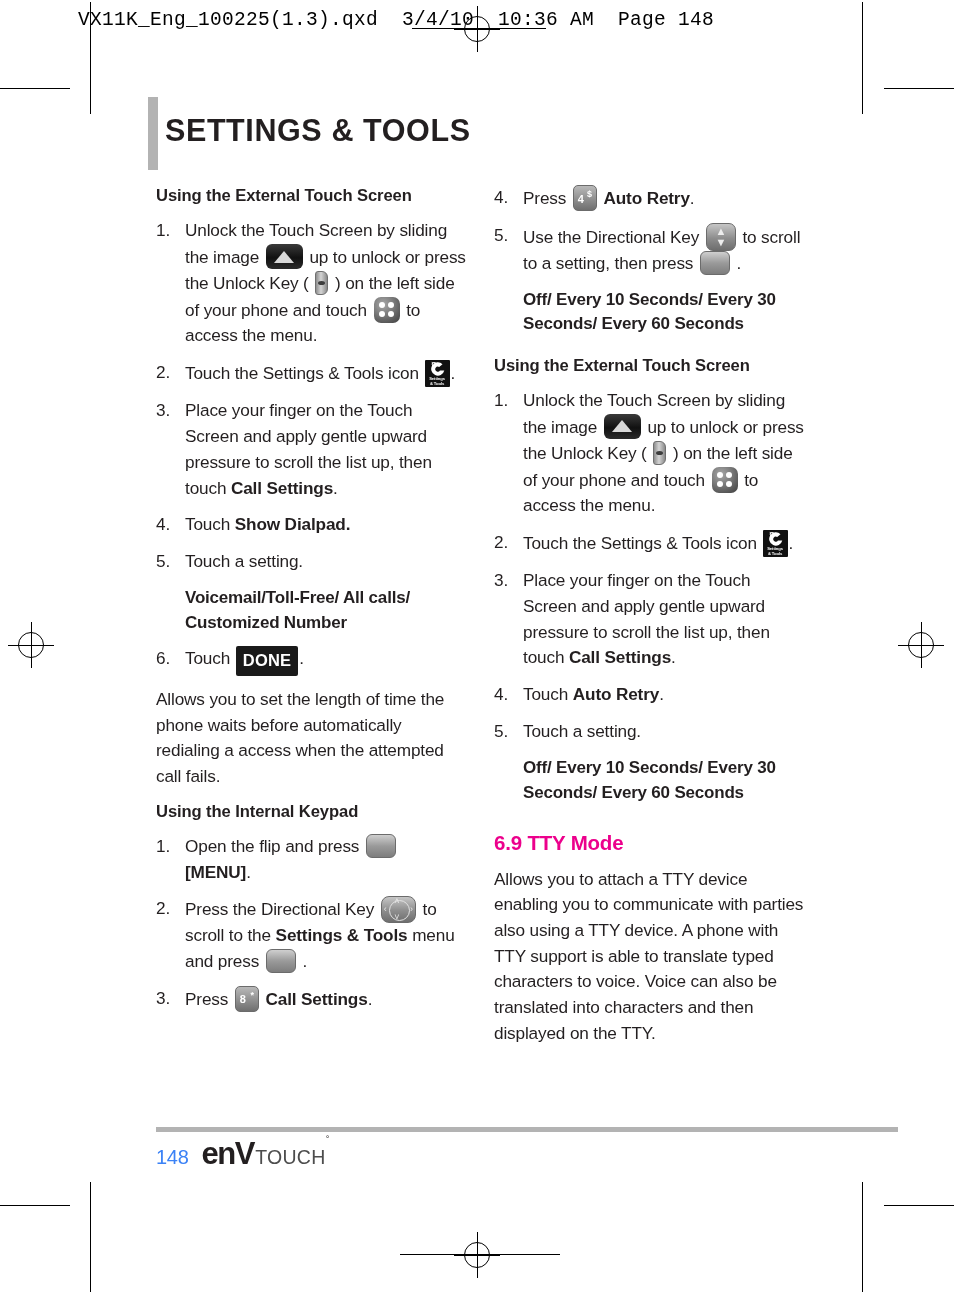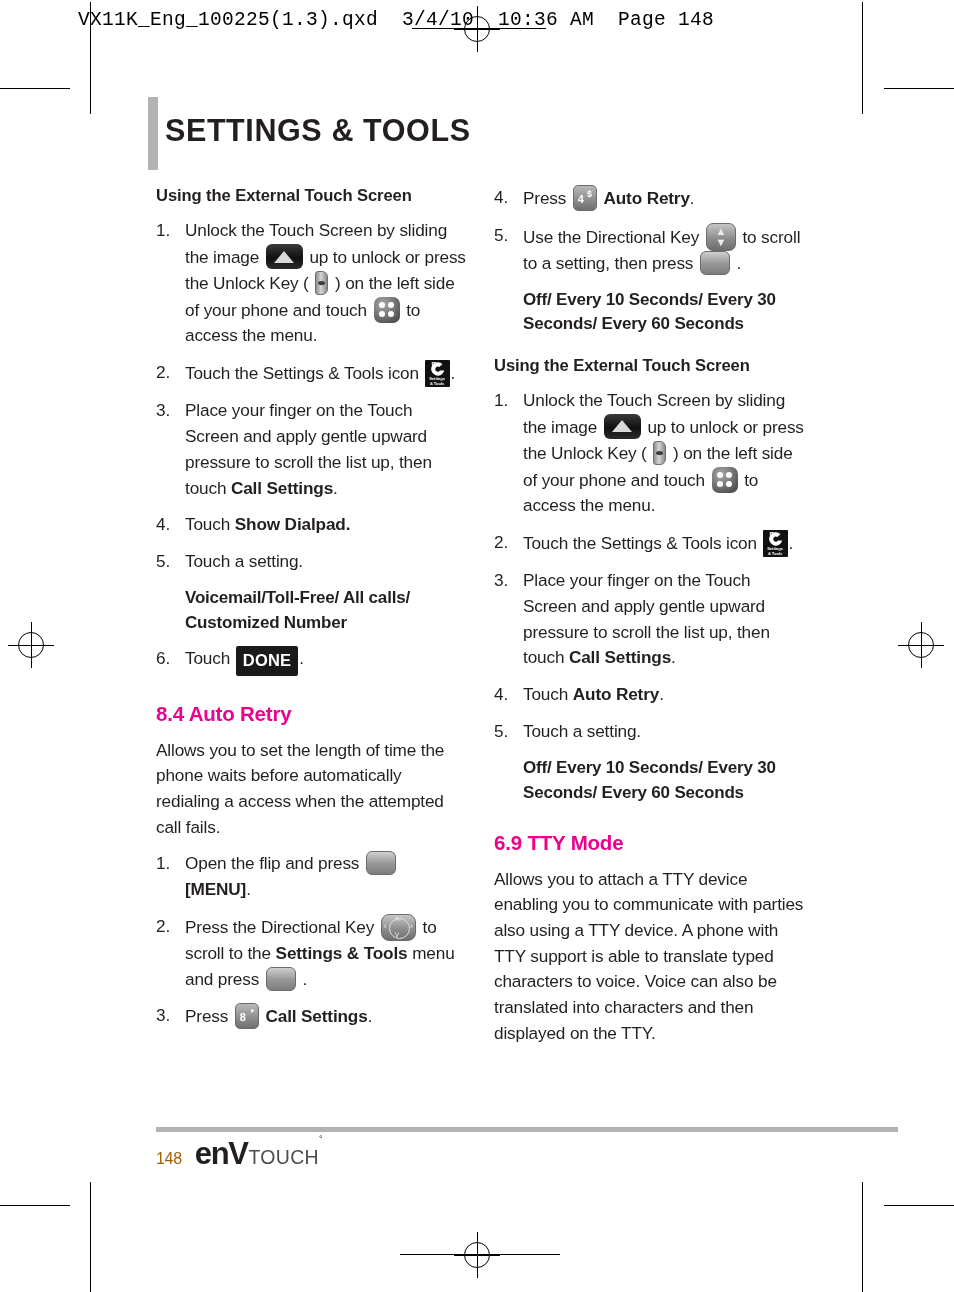--- a/index.html
+++ b/index.html
@@ -136,21 +136,21 @@
 
   
   .ic-done{display:inline-block;background:#1a1a1a;color:#fff;font-weight:bold;
     font-size:16.5px;padding:2px 7px 3px 7px;border-radius:2px;letter-spacing:0.2px;
     vertical-align:-2px;margin:0 1px;}
 
   
   .footrule{position:absolute;left:156px;top:1127px;width:742px;height:5px;background:#b3b3b3;}
   .footer{position:absolute;left:156px;top:1136px;height:30px;
     display:flex;align-items:baseline;gap:13px;}
-  .pgnum{font-size:16px;color:#a16207;letter-spacing:-0.3px;}
+  .pgnum{font-size:20px;color:#3b82f6;letter-spacing:-0.3px;}
   .logo{display:flex;align-items:baseline;position:relative;}
   .logo .env{font-size:31px;font-weight:bold;letter-spacing:-1.4px;color:#231f20;}
   .logo .tm{position:absolute;font-size:9px;top:-2px;color:#231f20;}
   .logo .touch{font-size:19.5px;letter-spacing:0.3px;color:#4d4d4d;margin-left:1px;}
 </style>
 </head>
 <body>
 
 <div class="page">
 
@@ -235,23 +235,23 @@
     <div class="opts">Voicemail/Toll-Free/ All calls/ Customized Number</div>
 
     <ol class="steps">
       <li>
         <span class="num">6.</span>
         <span>Touch</span>
         <span class="ic-done">DONE</span><span>.</span>
       </li>
     </ol>
 
-    <h2 class="sec">8.4 Auto Retry</h2>
     <p class="body">Allows you to set the length of time the phone waits before automatically redialing a access when the attempted call fails.</p>
 
+    <h3 class="sub">Using the Internal Keypad</h3>
 
     <ol class="steps">
       <li>
         <span class="num">1.</span>
         <span>Open the flip and press</span>
         <span class="ic ic-ok"><span>OK</span></span>
         <b>[MENU]</b><span>.</span>
       </li>
 
       <li>

